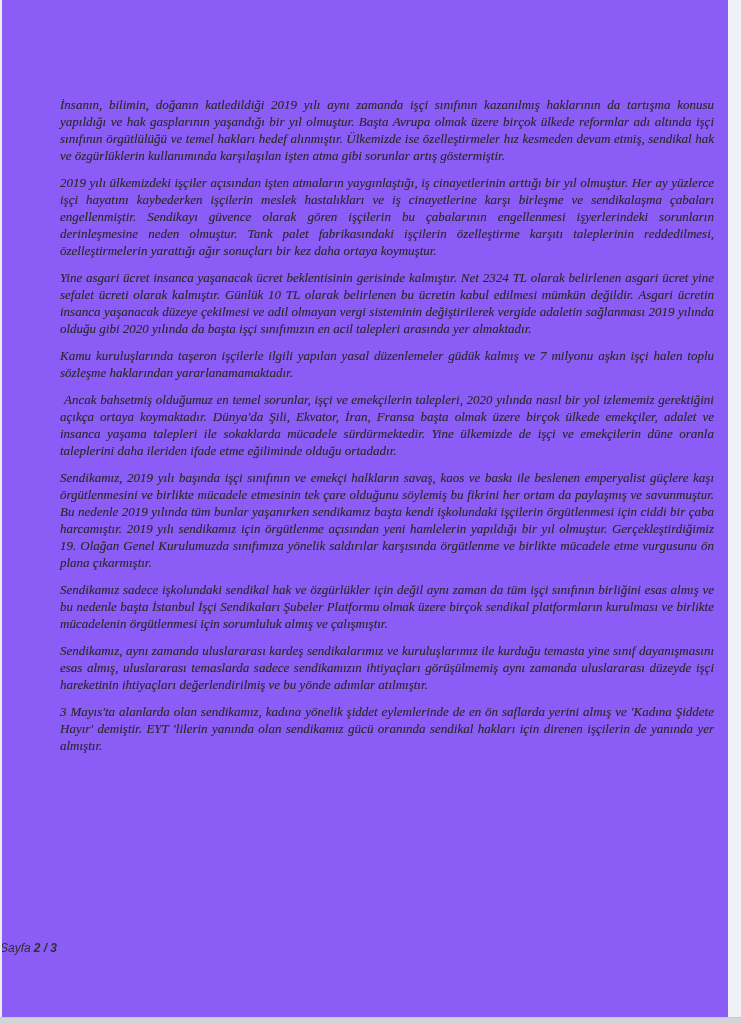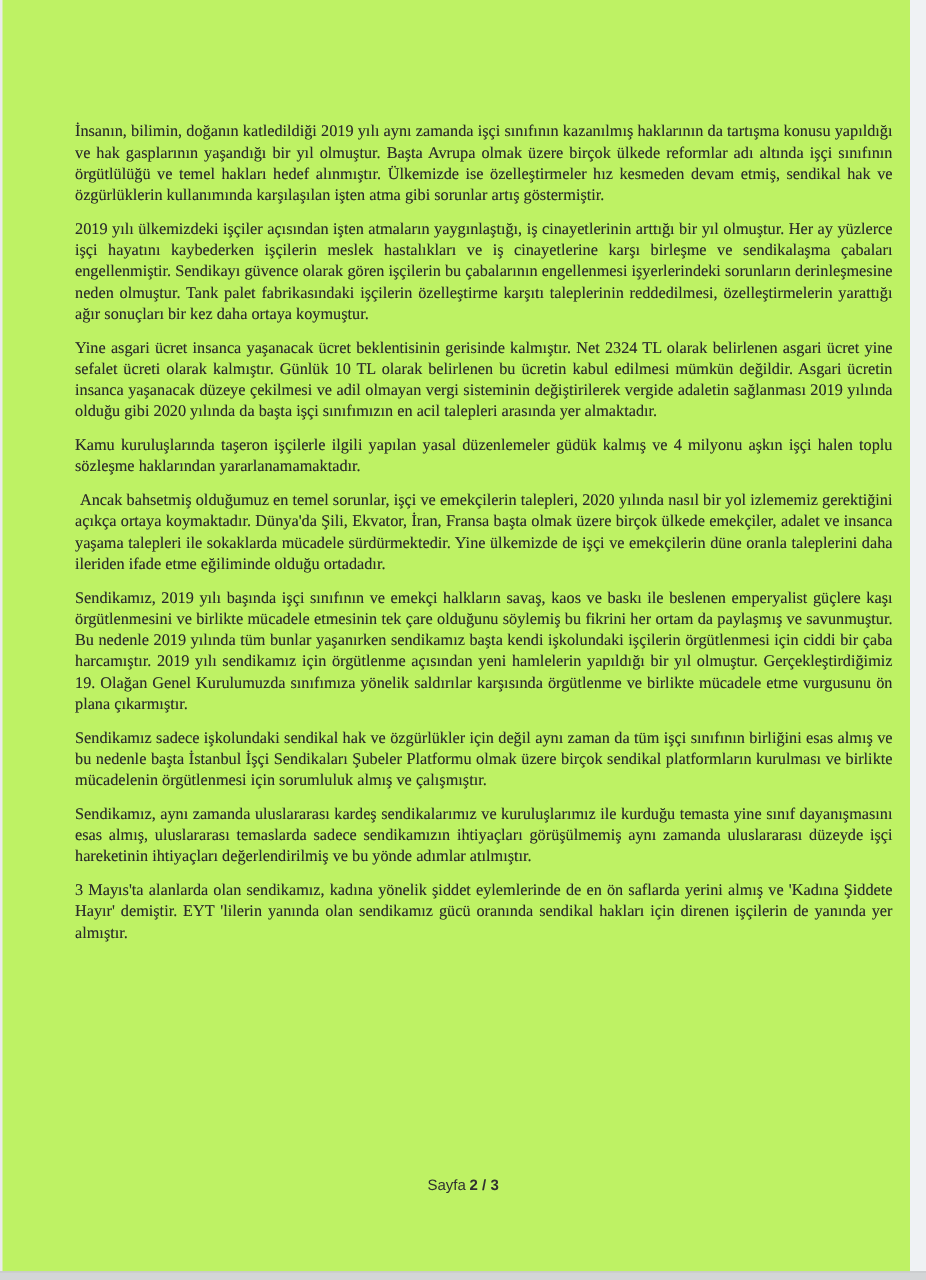--- a/index.html
+++ b/index.html
@@ -5,41 +5,41 @@
   html, body { margin: 0; padding: 0; }
   body {
     width: 741px; height: 1024px;
     background: #ffffff;
     position: relative;
     overflow: hidden;
     font-family: "Liberation Serif", serif;
   }
   .scan-page {
     position: absolute; inset: 0;
-    background: #bef264;
+    background: #8b5cf6;
+    font-style: italic;
   }
   .content {
     position: absolute;
     left: 60px; top: 96px;
     width: 654px;
   }
   p.para {
     margin: 0 0 10px 0;
     font-size: 13px;
     line-height: 17px;
     color: #2b2b2b;
     text-align: justify;
     text-shadow: 0 0 0.5px rgba(45,45,45,0.45);
   }
   p.para.indent-sm { text-indent: 4px; }
   .footer {
     position: absolute;
     left: 0; right: 0;
     top: 941px;
-    text-align: center;
     font-family: "Liberation Sans", sans-serif;
     font-size: 12px;
     color: #303030;
   }
   .footer .pagenum { font-weight: 700; margin-left: 3px; }
   .edge-left {
     position: absolute; left: 0; top: 0;
     width: 2px; height: 100%;
     background: #ebebeb;
   }
@@ -58,21 +58,21 @@
 </style>
 </head>
 <body>
 
 <div class="scan-page">
 
   <div class="content">
     <p class="para">İnsanın, bilimin, doğanın katledildiği 2019 yılı aynı zamanda işçi sınıfının kazanılmış haklarının da tartışma konusu yapıldığı ve hak gasplarının yaşandığı bir yıl olmuştur. Başta Avrupa olmak üzere birçok ülkede reformlar adı altında işçi sınıfının örgütlülüğü ve temel hakları hedef alınmıştır. Ülkemizde ise özelleştirmeler hız kesmeden devam etmiş, sendikal hak ve özgürlüklerin kullanımında karşılaşılan işten atma gibi sorunlar artış göstermiştir.</p>
     <p class="para">2019 yılı ülkemizdeki işçiler açısından işten atmaların yaygınlaştığı, iş cinayetlerinin arttığı bir yıl olmuştur. Her ay yüzlerce işçi hayatını kaybederken işçilerin meslek hastalıkları ve iş cinayetlerine karşı birleşme ve sendikalaşma çabaları engellenmiştir. Sendikayı güvence olarak gören işçilerin bu çabalarının engellenmesi işyerlerindeki sorunların derinleşmesine neden olmuştur. Tank palet fabrikasındaki işçilerin özelleştirme karşıtı taleplerinin reddedilmesi, özelleştirmelerin yarattığı ağır sonuçları bir kez daha ortaya koymuştur.</p>
     <p class="para">Yine asgari ücret insanca yaşanacak ücret beklentisinin gerisinde kalmıştır. Net  2324 TL olarak belirlenen asgari ücret yine sefalet ücreti olarak kalmıştır. Günlük 10 TL olarak belirlenen bu ücretin kabul edilmesi mümkün değildir. Asgari ücretin insanca yaşanacak düzeye çekilmesi ve adil olmayan vergi sisteminin değiştirilerek vergide adaletin sağlanması 2019 yılında olduğu gibi 2020 yılında da başta işçi sınıfımızın en acil talepleri arasında yer almaktadır.</p>
-    <p class="para">Kamu kuruluşlarında taşeron işçilerle ilgili yapılan yasal düzenlemeler güdük kalmış ve 4 milyonu aşkın işçi halen toplu sözleşme haklarından yararlanamamaktadır.</p>
+    <p class="para">Kamu kuruluşlarında taşeron işçilerle ilgili yapılan yasal düzenlemeler güdük kalmış ve 7 milyonu aşkın işçi halen toplu sözleşme haklarından yararlanamamaktadır.</p>
     <p class="para indent-sm">Ancak bahsetmiş olduğumuz en temel sorunlar, işçi ve emekçilerin talepleri, 2020 yılında nasıl bir yol izlememiz gerektiğini açıkça ortaya koymaktadır. Dünya'da Şili, Ekvator, İran, Fransa başta olmak üzere birçok ülkede emekçiler, adalet ve insanca yaşama talepleri ile sokaklarda mücadele sürdürmektedir. Yine ülkemizde de işçi ve emekçilerin düne oranla taleplerini daha ileriden ifade etme eğiliminde olduğu ortadadır.</p>
     <p class="para">Sendikamız, 2019 yılı başında işçi sınıfının ve emekçi halkların savaş, kaos ve baskı ile beslenen emperyalist güçlere kaşı örgütlenmesini ve birlikte mücadele etmesinin tek çare olduğunu söylemiş bu fikrini her ortam da paylaşmış ve savunmuştur. Bu nedenle 2019 yılında tüm bunlar yaşanırken sendikamız başta kendi işkolundaki işçilerin örgütlenmesi için ciddi bir çaba harcamıştır. 2019 yılı sendikamız için  örgütlenme açısından yeni hamlelerin yapıldığı bir yıl olmuştur. Gerçekleştirdiğimiz 19. Olağan Genel Kurulumuzda sınıfımıza yönelik saldırılar karşısında örgütlenme ve birlikte mücadele etme vurgusunu ön plana çıkarmıştır.</p>
     <p class="para">Sendikamız sadece işkolundaki sendikal hak ve özgürlükler için değil aynı zaman da tüm işçi sınıfının birliğini esas almış ve bu nedenle başta İstanbul İşçi Sendikaları Şubeler Platformu olmak üzere birçok sendikal platformların kurulması ve birlikte mücadelenin örgütlenmesi için sorumluluk almış ve çalışmıştır.</p>
     <p class="para">Sendikamız, aynı zamanda uluslararası kardeş sendikalarımız ve kuruluşlarımız ile kurduğu temasta yine sınıf dayanışmasını esas almış, uluslararası temaslarda sadece sendikamızın ihtiyaçları görüşülmemiş aynı zamanda uluslararası düzeyde işçi hareketinin ihtiyaçları değerlendirilmiş ve bu yönde adımlar atılmıştır.</p>
     <p class="para">3 Mayıs'ta alanlarda olan sendikamız, kadına yönelik şiddet eylemlerinde de en ön saflarda yerini almış ve 'Kadına Şiddete Hayır' demiştir.  EYT 'lilerin yanında olan sendikamız gücü oranında sendikal hakları için direnen işçilerin de yanında yer almıştır.</p>
   </div>
 
   <div class="footer">
     <span>Sayfa</span><span class="pagenum">2 / 3</span>
   </div>

